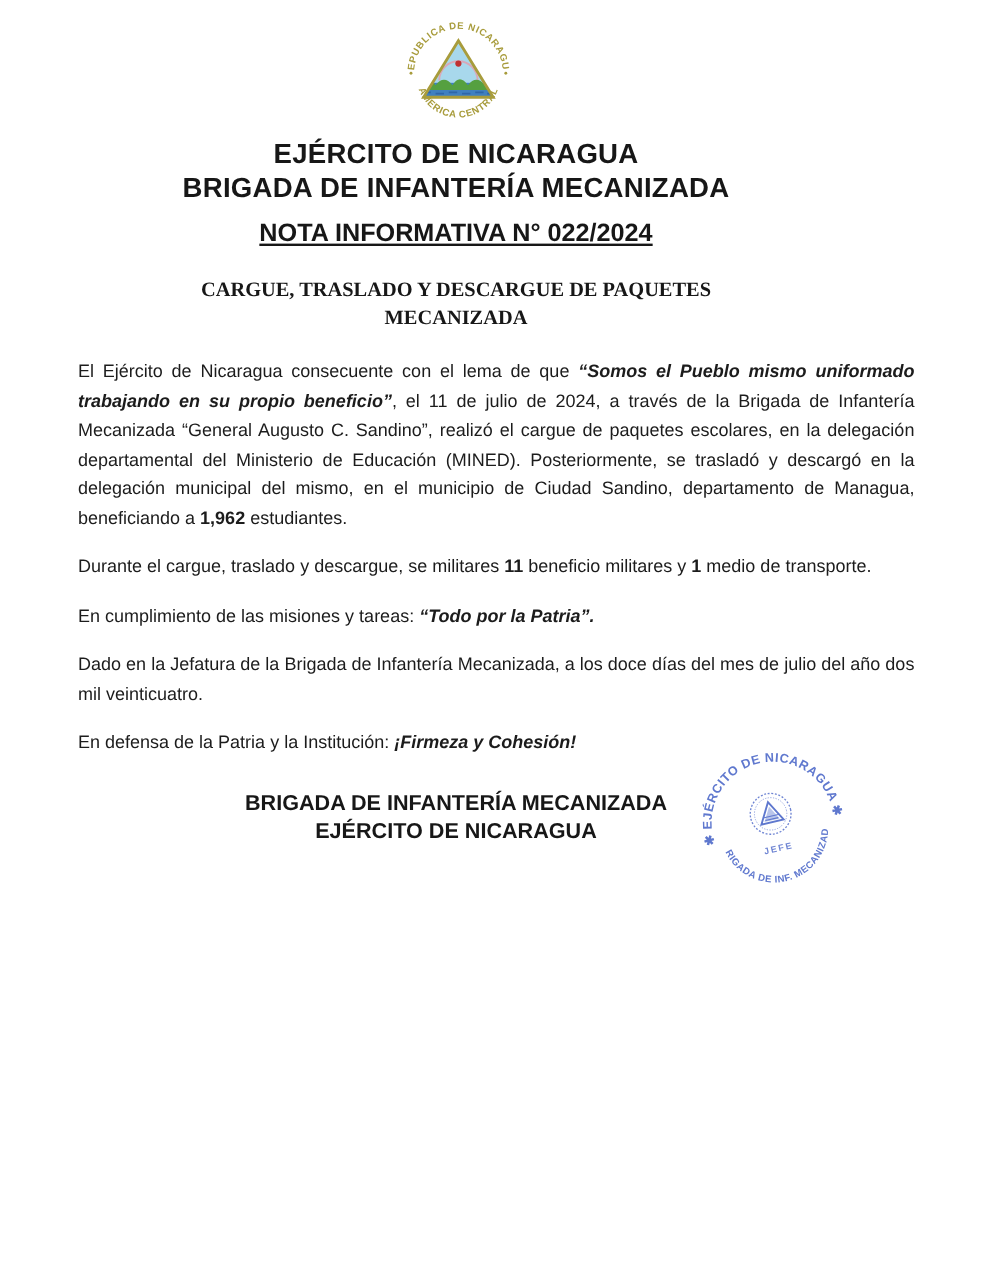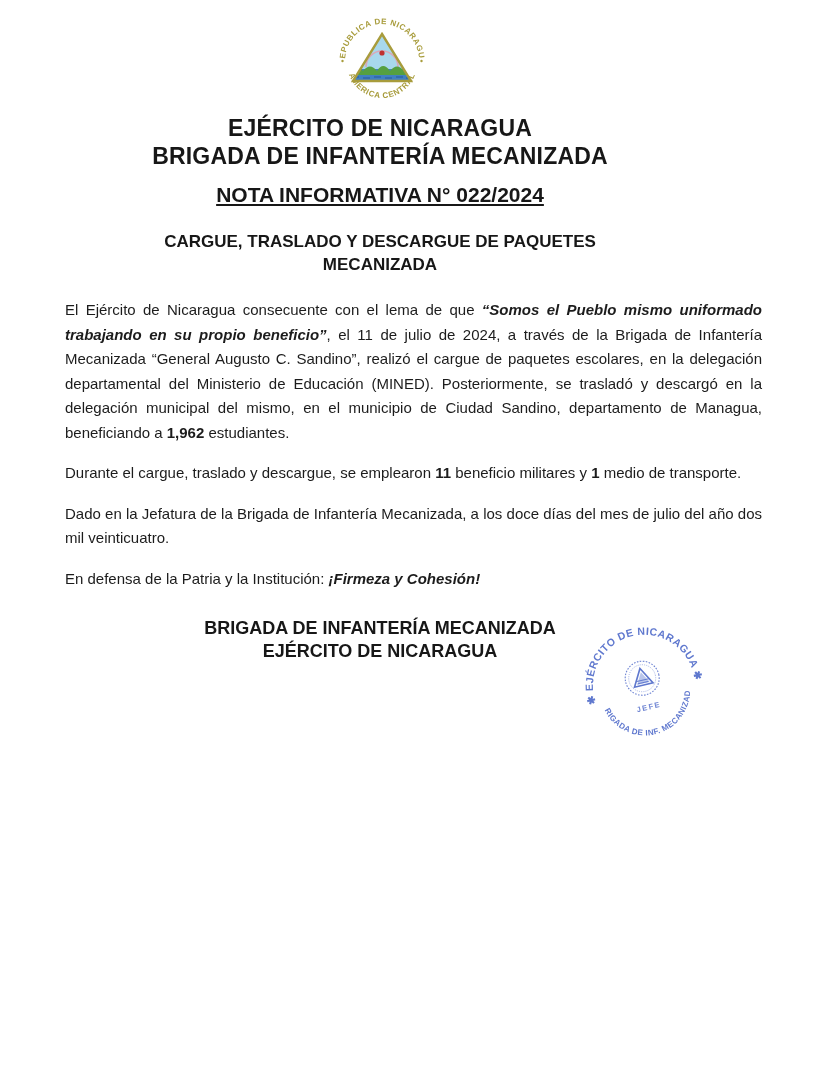--- a/index.html
+++ b/index.html
@@ -9,21 +9,21 @@
   }
   .page{position:absolute;inset:0;}
   
   .emblem-wrap{width:760px;margin:13px 0 0 2px;display:flex;justify-content:center;}
   .emblem-wrap svg{width:92px;height:92px;}
   .ring-text{font-size:8px;font-weight:bold;letter-spacing:.6px;fill:#a89c3c;}
   
   .center-col{width:690px;margin-left:35px;text-align:center;}
   .org-title{margin-top:9px;font-size:23px;font-weight:bold;line-height:28px;letter-spacing:.2px;color:#171717;}
   .nota-title{margin-top:14px;font-size:21px;font-weight:bold;text-decoration:underline;line-height:22px;color:#171717;}
-  .subject{margin-top:24px;font-size:17px;font-weight:bold;line-height:23px;color:#171717;}
+  .subject{margin-top:24px;font-size:17px;font-weight:bold;line-height:23px;color:#171717;font-family:Liberation Serif, serif;}
   
   .body-text{margin:22px 63px 0 65px;font-size:15px;line-height:24.5px;text-align:justify;}
   .para{margin:4px 0 16px 0;}
   .b{font-weight:bold;}
   .bi{font-weight:bold;font-style:italic;}
   
   .signature{width:690px;margin:26px 0 0 35px;text-align:center;font-size:18px;font-weight:bold;line-height:23px;color:#171717;}
   
   .stamp{position:absolute;left:576px;top:618px;width:136px;height:136px;opacity:.88;}
   .stamp svg{width:136px;height:136px;}
@@ -73,22 +73,23 @@
     <div class="nota-title">NOTA INFORMATIVA N° 022/2024</div>
     <div class="subject">
       <div>CARGUE, TRASLADO Y DESCARGUE DE PAQUETES</div>
       <div>MECANIZADA</div>
     </div>
   </div>
 
   <div class="body-text">
     <p class="para"><span>El Ejército de Nicaragua consecuente con el lema de que </span><span class="bi">“Somos el Pueblo mismo uniformado trabajando en su propio beneficio”</span><span>, el 11 de julio de 2024, a través de la Brigada de Infantería Mecanizada “General Augusto C. Sandino”, realizó el cargue de paquetes escolares, en la delegación departamental del Ministerio de Educación (MINED). Posteriormente, se trasladó y descargó en la delegación municipal del mismo, en el municipio de Ciudad Sandino, departamento de Managua, beneficiando a </span><span class="b">1,962</span><span> estudiantes.</span></p>
 
-    <p class="para"><span>Durante el cargue, traslado y descargue, se emplearon </span><span class="b">11</span><span> beneficio militares y </span><span class="b">1</span><span> medio de transporte.</span></p>
+    <p class="para"><span>Durante el cargue, traslado y descargue, se militares </span><span class="b">11</span><span> beneficio militares y </span><span class="b">1</span><span> medio de transporte.</span></p>
 
+    <p class="para"><span>En cumplimiento de las misiones y tareas: </span><span class="bi">“Todo por la Patria”.</span></p>
 
     <p class="para"><span>Dado en la Jefatura de la Brigada de Infantería Mecanizada, a los doce días del mes de julio del año dos mil veinticuatro.</span></p>
 
     <p class="para"><span>En defensa de la Patria y la Institución: </span><span class="bi">¡Firmeza y Cohesión!</span></p>
   </div>
 
   <div class="signature">
     <div>BRIGADA DE INFANTERÍA MECANIZADA</div>
     <div>EJÉRCITO DE NICARAGUA</div>
   </div>

